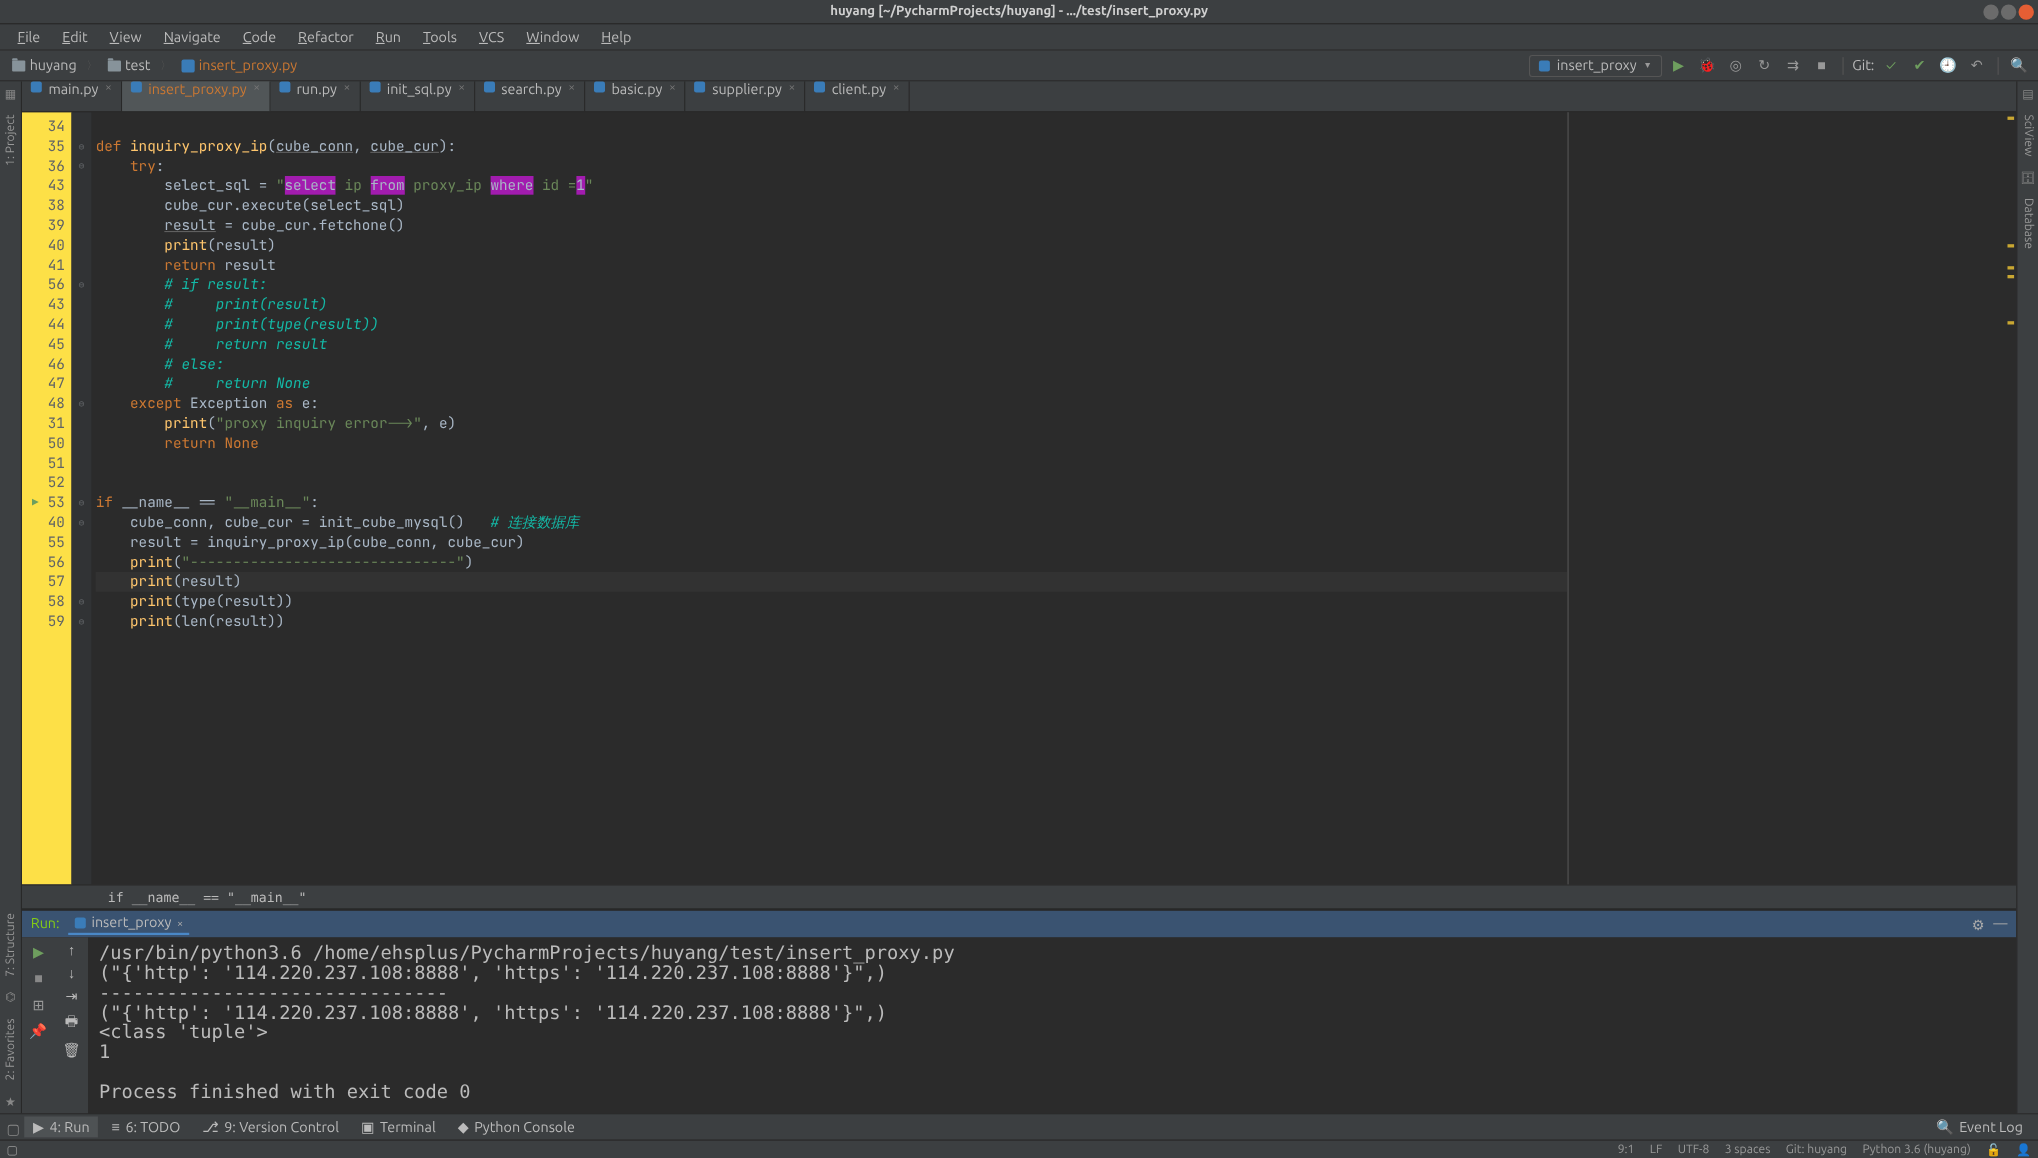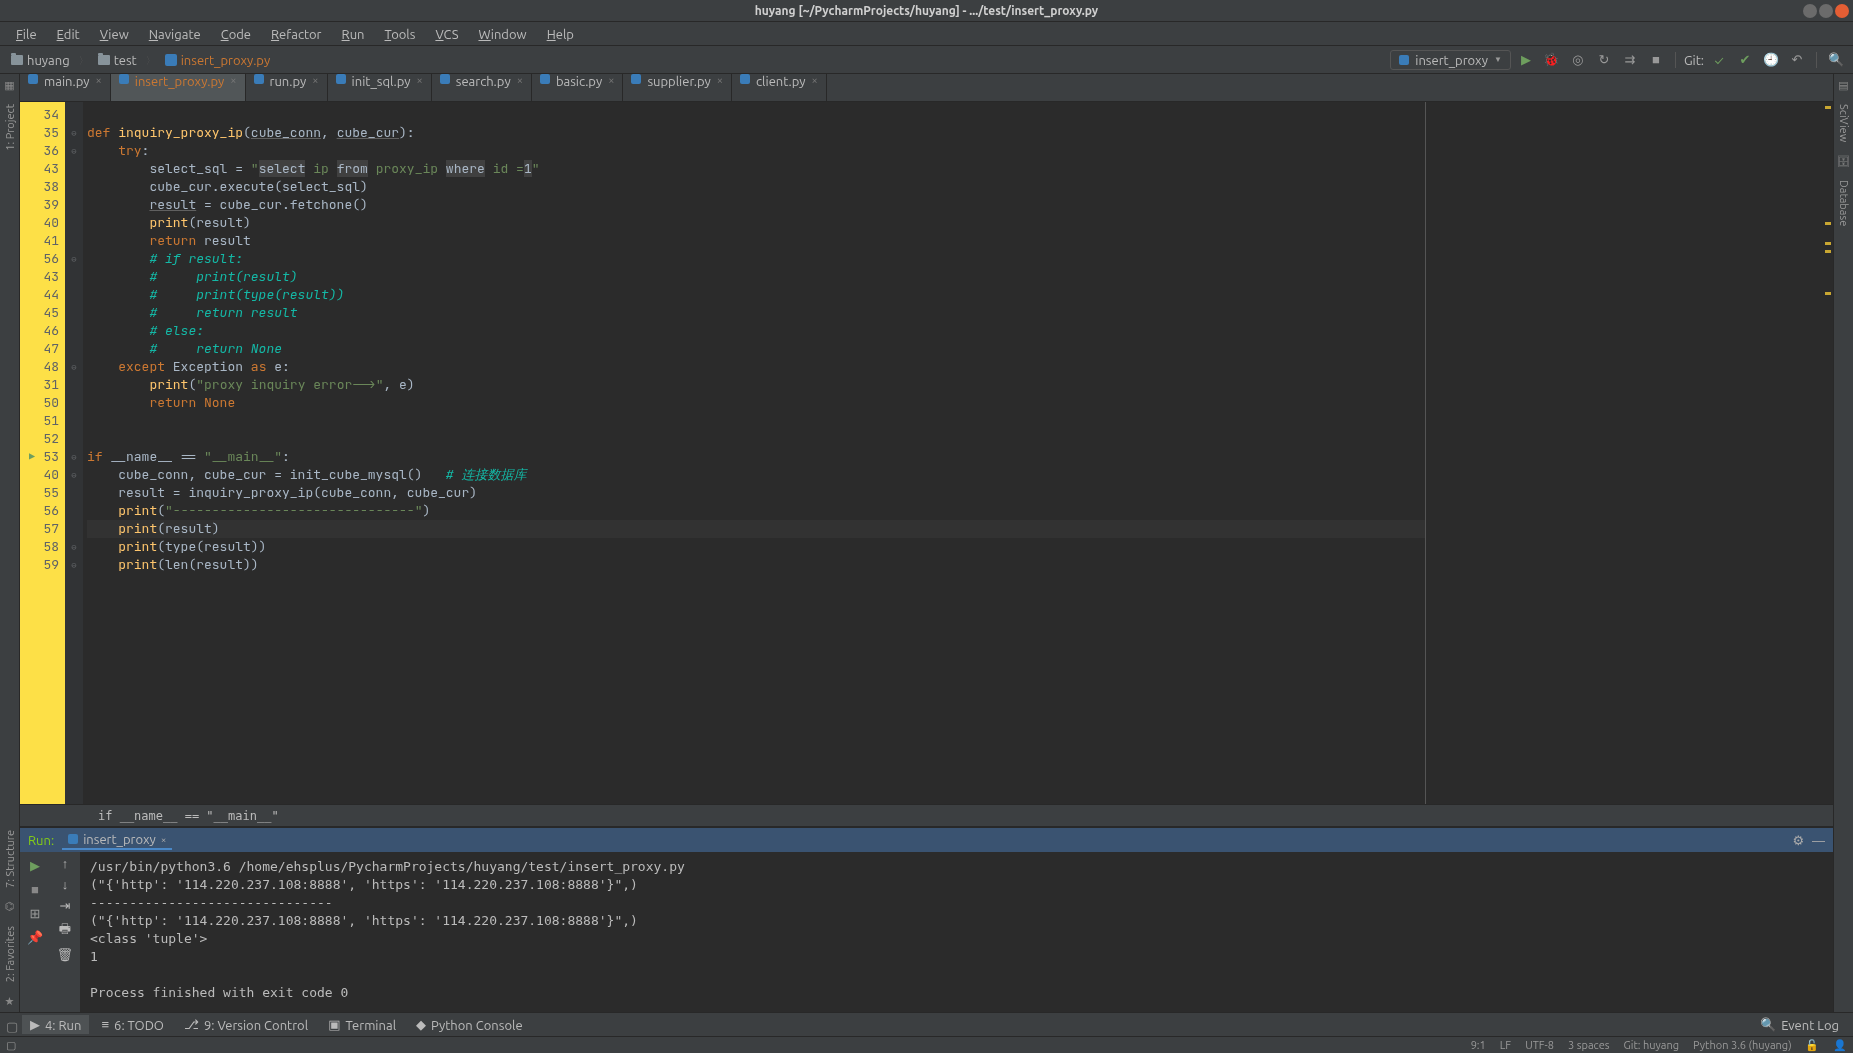--- a/index.html
+++ b/index.html
@@ -140,21 +140,21 @@
   white-space: pre;
   color: #a9b7c6;
   position: relative;
 }
 .code .line { height: 18px; }
 .code .line.hl { background: #323232; }
 .kw { color: #cc7832; }
 .fn { color: #ffc66d; }
 .str { color: #6a8759; }
 .cm { color: #14b8a6; font-style: italic; }
-.sql-hl { background: #404040; text-align: right; }
+.sql-hl { background: #a21caf; text-align: right; }
 .underline { text-decoration: underline; text-decoration-color: #606060; }
 .run-tri { color: #6e9e5e; position:absolute; left:-58px; font-size:10px; }
 
 .split-pane { width: 408px; background: #2b2b2b; border-left: 1px solid #555; position:relative; }
 .minimap-marks { position:absolute; right:2px; top:0; width:8px; height:100%; }
 .mm { position:absolute; right:0; width:6px; height:3px; }
 .mm.warn { background: #c9a732; }
 
 .context-bar {
   height: 22px;
@@ -182,21 +182,21 @@
 .run-header-right { margin-left:auto; display:flex; gap:8px; color:#aaa; }
 
 .run-body { display: flex; height: 160px; }
 .run-toolbar { width: 30px; background: #3c3f41; display:flex; flex-direction:column; align-items:center; padding-top:4px; gap:6px; }
 .run-toolbar .rtb { width:18px; height:18px; color:#999; display:flex; align-items:center; justify-content:center; font-size:13px; cursor:pointer; }
 .run-toolbar2 { width: 30px; background: #3c3f41; display:flex; flex-direction:column; align-items:center; padding-top:4px; gap:6px; }
 .console-out {
   flex:1;
   padding: 6px 10px;
   font-family: monospace;
-  font-size: 13px;
+  font-size: 17px;
   line-height: 18px;
   color: #bbbbbb;
   white-space: pre;
 }
 
 .bottom-tools {
   height: 24px;
   background: #3c3f41;
   display: flex;
   align-items: center;

